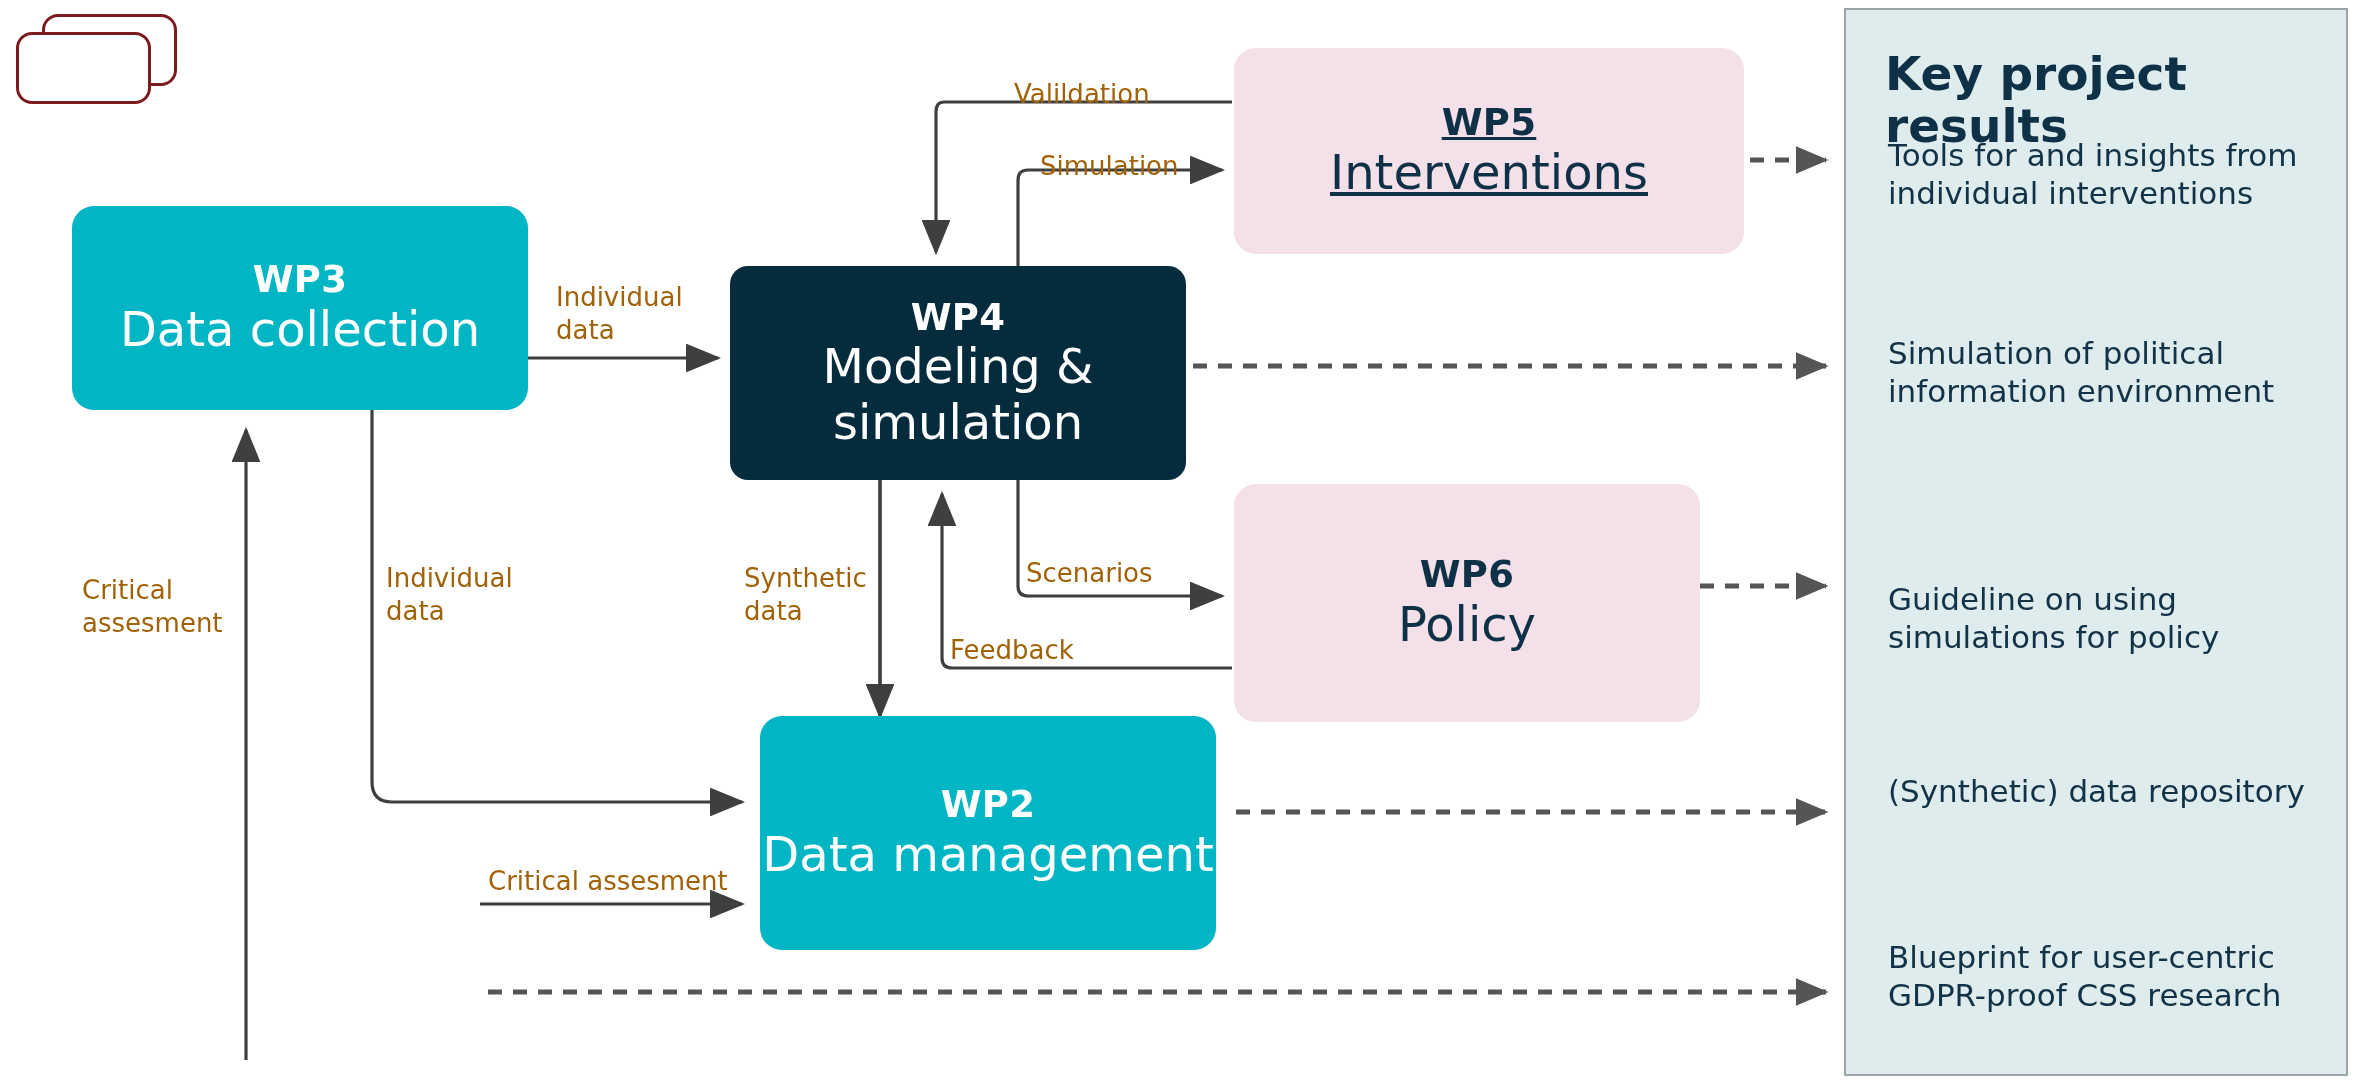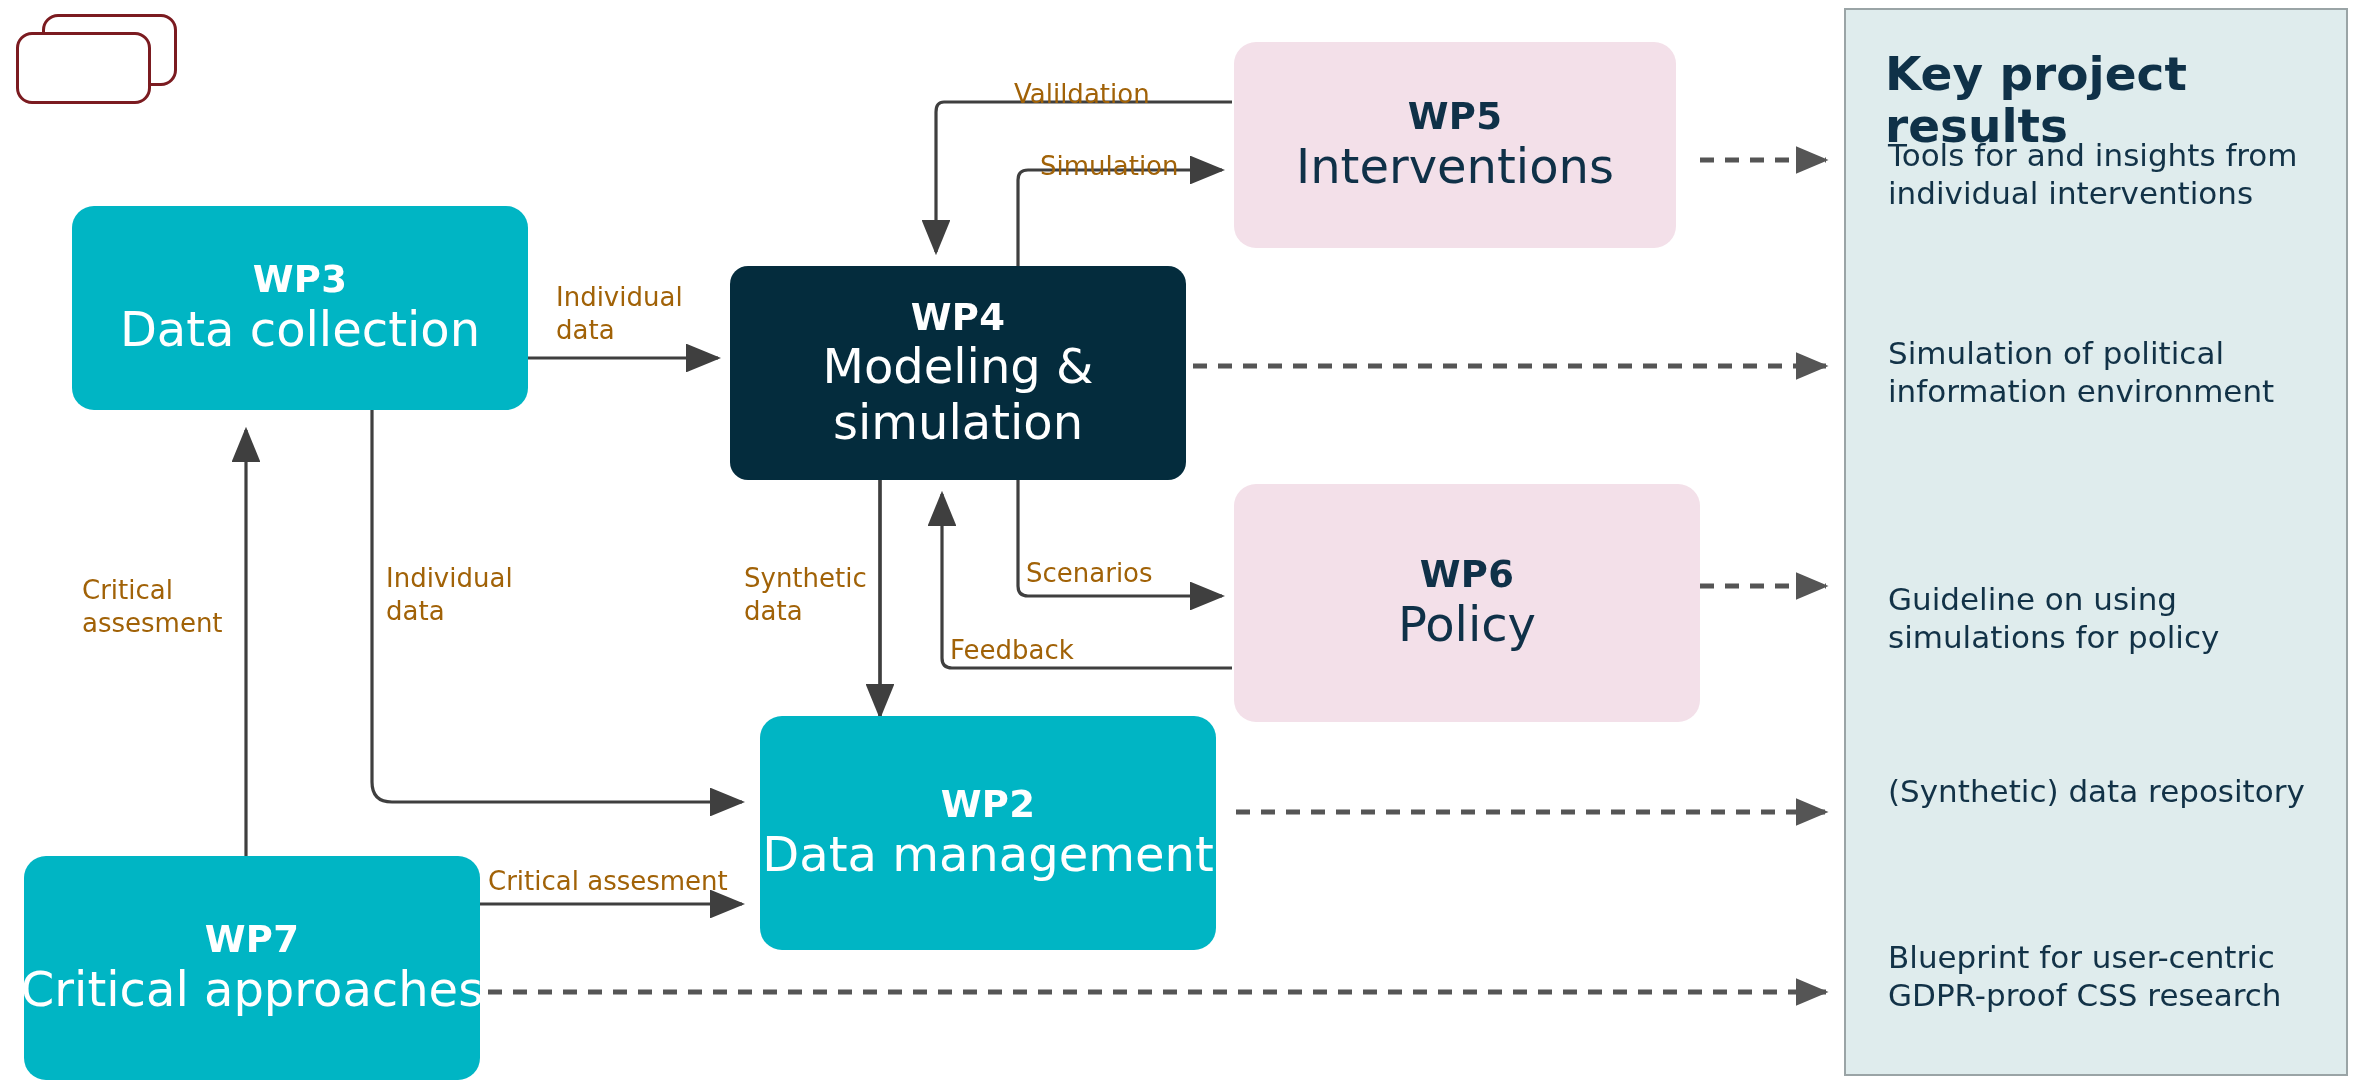--- a/index.html
+++ b/index.html
@@ -169,39 +169,35 @@
     <div class="code">WP3</div>
     <div class="name">Data collection</div>
   </div>
 
   <div class="wp navy" style="left:730px;top:266px;width:456px;height:214px;">
     <div class="code">WP4</div>
     <div class="name">Modeling &amp;</div>
     <div class="name">simulation</div>
   </div>
 
-  <div class="wp pink" style="left:1234px;top:42px;width:442px;height:206px;">
+  <div class="wp pink" style="left:1234px;top:48px;width:510px;height:206px;text-decoration:underline;">
     <div class="code">WP5</div>
     <div class="name">Interventions</div>
   </div>
 
   <div class="wp pink" style="left:1234px;top:484px;width:466px;height:238px;">
     <div class="code">WP6</div>
     <div class="name">Policy</div>
   </div>
 
   <div class="wp teal" style="left:760px;top:716px;width:456px;height:234px;">
     <div class="code">WP2</div>
     <div class="name">Data management</div>
   </div>
 
-  <div class="wp teal" style="left:24px;top:856px;width:456px;height:224px;">
-    <div class="code">WP7</div>
-    <div class="name">Critical approaches</div>
-  </div>
 
   <div class="elabel" style="left:1014px;top:78px;">Valildation</div>
 
   <div class="elabel" style="left:1040px;top:150px;">Simulation</div>
 
   <div class="elabel" style="left:556px;top:281px;">Individual
 data</div>
 
   <div class="elabel" style="left:82px;top:562px;margin-top:12px;">Critical
 assesment</div>

